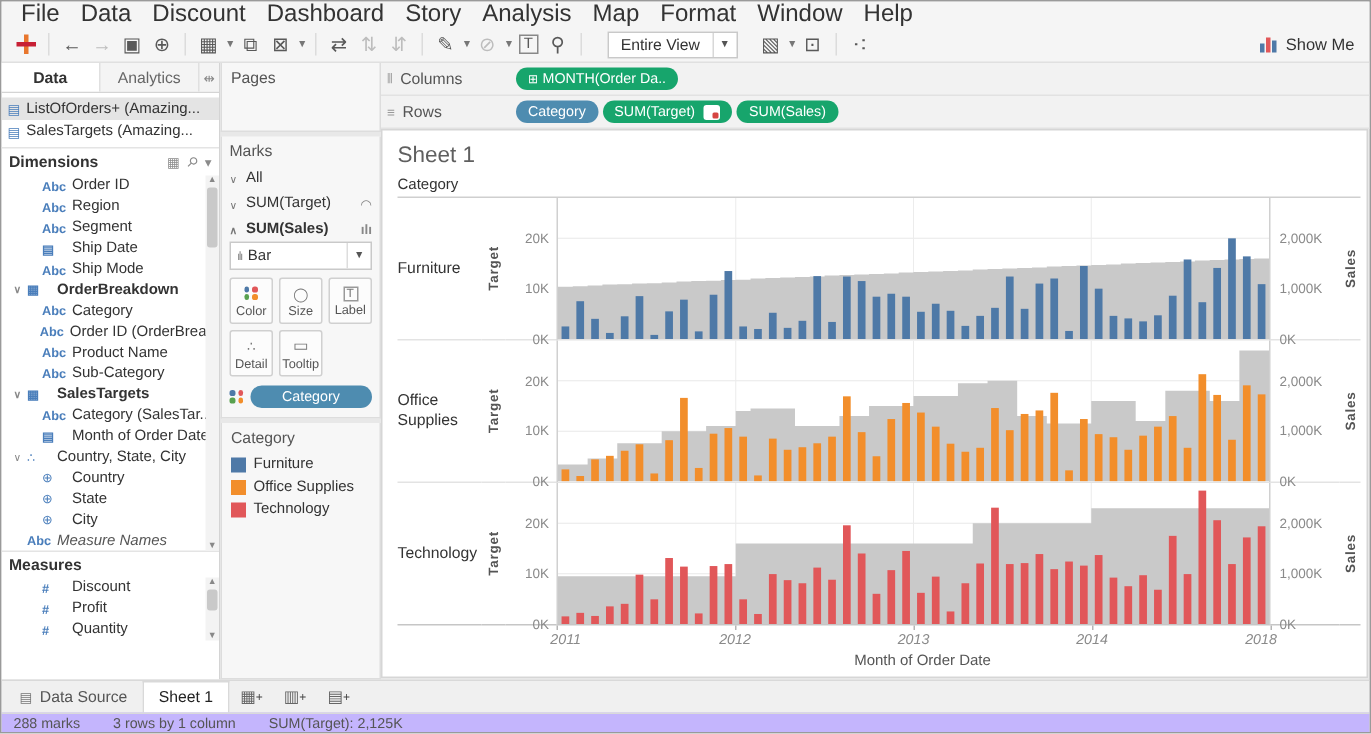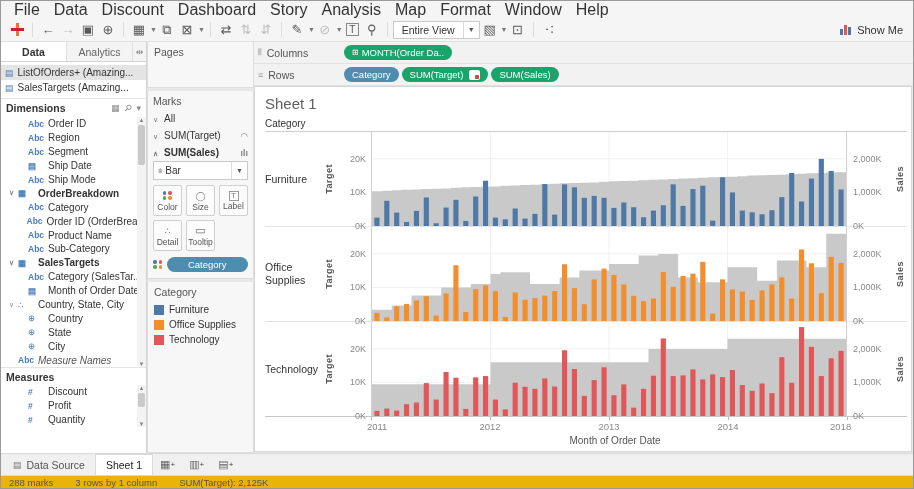--- a/index.html
+++ b/index.html
@@ -17,21 +17,21 @@
   
   .menubar { height:17px; background:#f5f5f5; display:flex; align-items:center; padding-left:6px; flex:0 0 auto; }
   .menu-item { padding:0 7px; color:#333; font-size:16px; }
 
   
   .toolbar { height:24px; background:#f5f5f5; border-bottom:1px solid #e0e0e0; display:flex; align-items:center; padding:0 6px; flex:0 0 auto; }
   .tb-icon { min-width:20px; text-align:center; font-size:13px; color:#595959; padding:0 2px; display:inline-flex; align-items:center; justify-content:center; }
   .tb-icon.disabled { color:#bdbdbd; }
   .tb-caret { font-size:7px; color:#777; margin-left:1px; }
   .tb-sep { width:1px; height:15px; background:#dcdcdc; margin:0 5px; }
-  .fit-box { border:1px solid #c9c9c9; background:#fff; height:18px; display:flex; align-items:center; margin:0 0; }
+  .fit-box { border:1px solid #c9c9c9; background:#fff; height:18px; display:flex; align-items:center; margin:0 12px; }
   .fit-box .fit-label { padding:0 8px; font-size:10.5px; color:#333; }
   .fit-box .fit-caret { border-left:1px solid #d8d8d8; padding:0 4px; font-size:7px; color:#555; height:100%; display:flex; align-items:center; }
   .showme { margin-left:auto; display:flex; align-items:center; color:#333; font-size:11px; padding-right:4px; }
   .showme-icon { display:inline-flex; align-items:flex-end; height:10px; margin-right:5px; }
   .showme-icon i { display:block; width:3px; margin-right:1px; }
   .tableau-logo { display:inline-block; position:relative; width:13px; height:13px; }
   .tableau-logo i { position:absolute; background:#e8762d; }
   .tableau-logo .v { left:5px; top:0; width:3px; height:13px; }
   .tableau-logo .h { top:5px; left:0; width:13px; height:3px; background:#5b879b; }
 
@@ -104,33 +104,33 @@
   .row-label { display:flex; align-items:center; color:#333; font-size:10.5px; border-bottom:1px solid #e3e3e3; line-height:1.2; }
   .rot-label { display:flex; align-items:center; justify-content:center; border-bottom:1px solid #e3e3e3; }
   .rot-label span { writing-mode:vertical-rl; transform:rotate(180deg); font-size:9px; color:#555; font-weight:bold; letter-spacing:.5px; }
   .tick-cell { position:relative; border-bottom:1px solid #e3e3e3; }
   .tick-cell .tick { position:absolute; font-size:9px; color:#8a8a8a; transform:translateY(50%); }
   .tick-cell.left .tick { right:5px; }
   .tick-cell.right .tick { left:6px; }
   .plot-cell { position:relative; border-left:1px solid #d0d0d0; border-right:1px solid #d0d0d0; border-bottom:1px solid #e3e3e3; overflow:hidden; }
   .plot-cell svg { position:absolute; inset:0; width:100%; height:100%; }
   .row-last .plot-cell, .row-last .row-label, .row-last .rot-label, .row-last .tick-cell { border-bottom:1px solid #c6c6c6; }
-  .xaxis-cell { position:relative; grid-column:4; }
+  .xaxis-cell { position:relative; grid-column:4;font-style:italic; }
   .xaxis-cell .year { position:absolute; top:4px; transform:translateX(-50%); font-size:9.5px; color:#8a8a8a; }
   .xaxis-cell .ytick { position:absolute; top:0; width:1px; height:3px; background:#b5b5b5; }
   .xlabel-cell { grid-column:3 / 6; text-align:center; font-size:10px; color:#555; padding-top:2px; }
 
   
   .tabs-bar { height:22px; background:#f0f0f0; border-top:1px solid #d9d9d9; display:flex; align-items:stretch; flex:0 0 auto; padding-left:2px; }
   .bottom-tab { display:flex; align-items:center; padding:0 10px; color:#555; font-size:10.5px; }
   .bottom-tab .bticon { margin-right:5px; color:#777; font-size:9px; }
   .bottom-tab.active { background:#fff; border:1px solid #d9d9d9; border-bottom:none; color:#222; }
   .newtab { display:flex; align-items:center; padding:0 7px; color:#666; font-size:11px; }
   .newtab sup { font-size:8px; color:#444; }
-  .status-bar { height:13px; background:#eab308; border-top:1px solid #dadada; display:flex; align-items:center; font-size:9.5px; color:#555; padding-left:8px; flex:0 0 auto; }
+  .status-bar { height:13px; background:#c4b5fd; border-top:1px solid #dadada; display:flex; align-items:center; font-size:9.5px; color:#555; padding-left:8px; flex:0 0 auto; }
   .status-item { margin-right:22px; }
 </style>
 </head>
 <body>
 
 <div id="app">
 
 
   <div class="menubar" id="menu-bar">
       <span class="menu-item">File</span>

